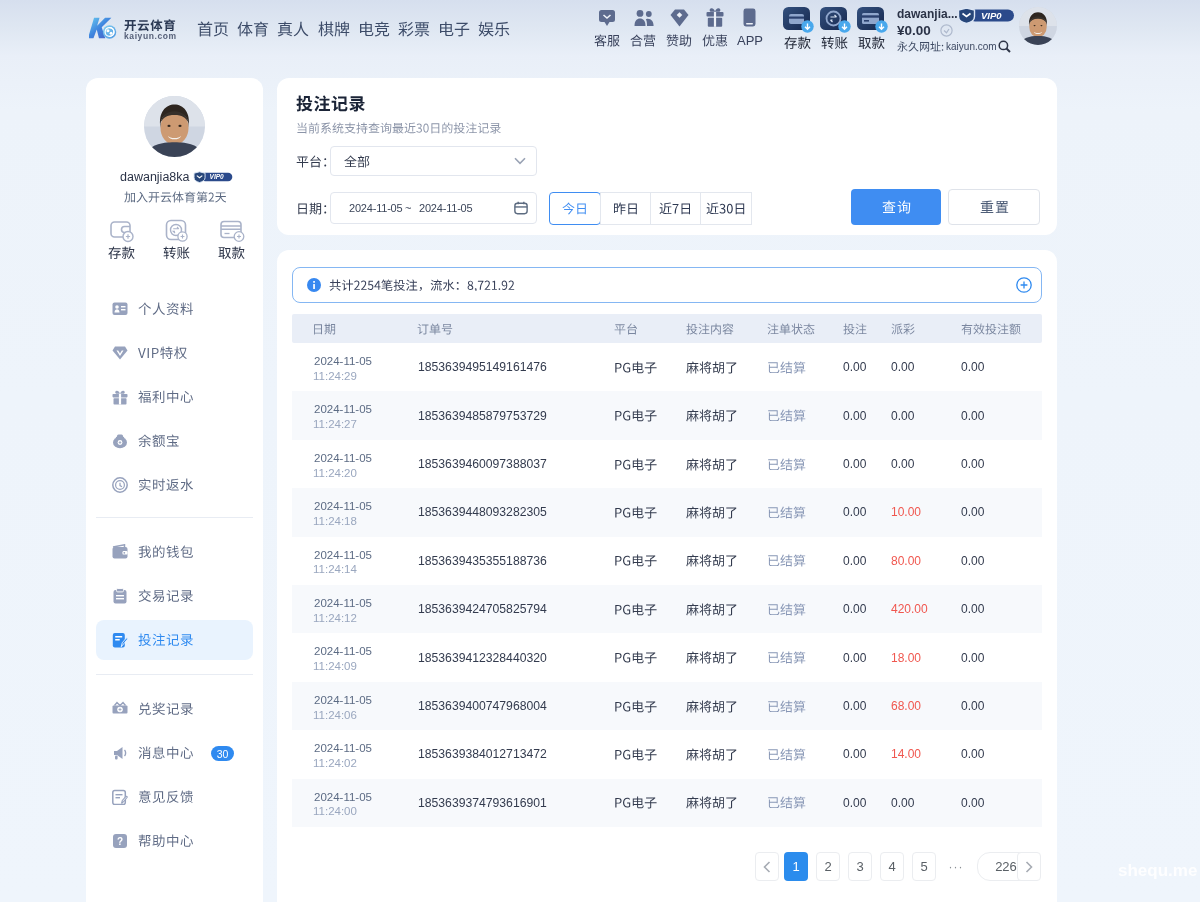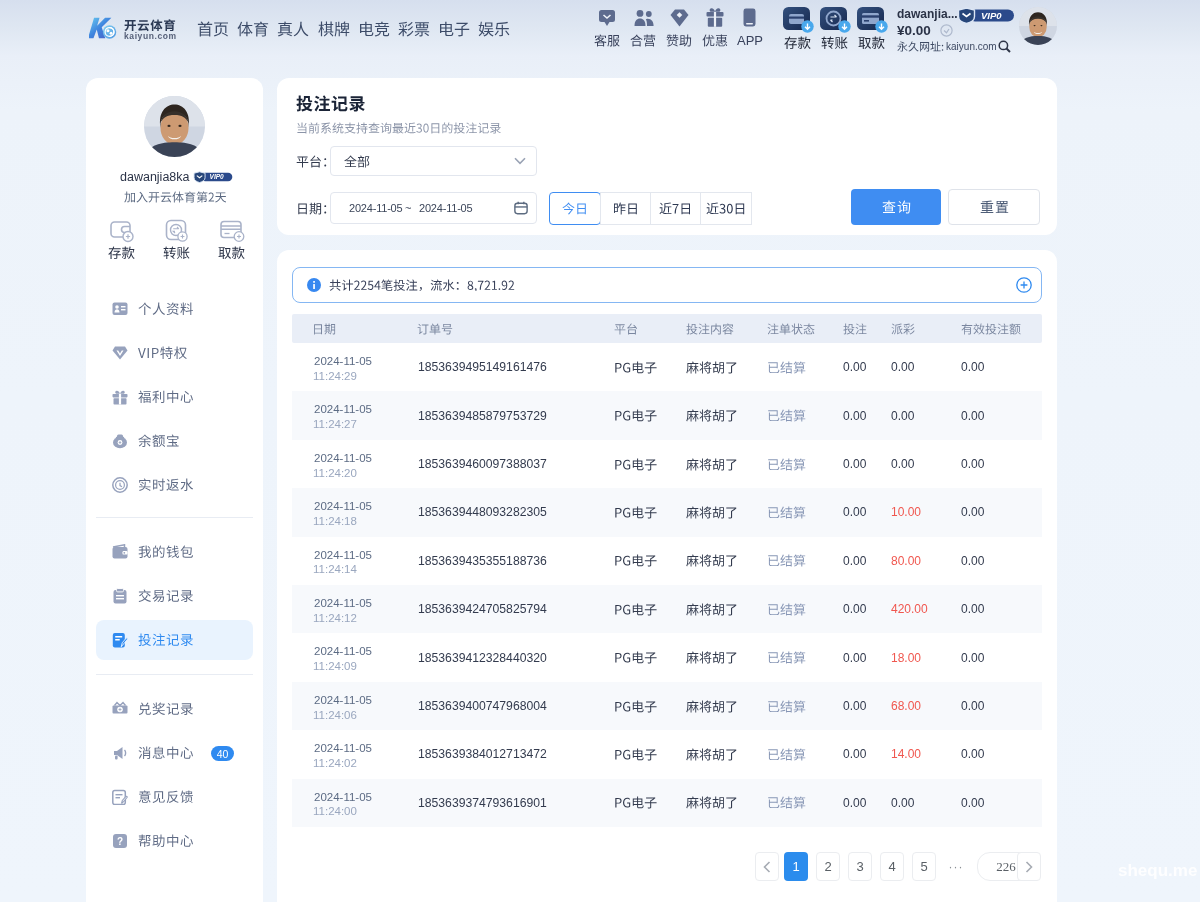--- a/index.html
+++ b/index.html
@@ -328,21 +328,21 @@
 <svg class="zh" style="position:absolute;left:138.0px;top:790.2px" width="55.5" height="13.5" viewBox="0 0 55.5 13.5">
     <path fill="#5f6b85" d="M4 9.9V11.6C4 12.6 4.4 12.8 5.8 12.8C6 12.8 8 12.8 8.3 12.8C9.4 12.8 9.7 12.5 9.8 11C9.6 10.9 9.2 10.8 8.9 10.6C8.9 11.8 8.8 12 8.2 12C7.8 12 6.1 12 5.8 12C5.1 12 5 11.9 5 11.6V9.9ZM10 10C10.7 10.7 11.4 11.7 11.7 12.4L12.6 12C12.3 11.3 11.5 10.3 10.8 9.6ZM2.4 9.8C2.1 10.5 1.5 11.5 0.8 12.1L1.7 12.6C2.3 12 2.9 10.9 3.3 10.1ZM3.5 7.5H10V8.5H3.5ZM3.5 5.9H10V6.8H3.5ZM2.6 5.2V9.2H6L5.5 9.6C6.3 10 7.2 10.7 7.6 11.1L8.2 10.5C7.8 10.1 7 9.5 6.3 9.2H11V5.2ZM4.6 2.4H8.9C8.8 2.8 8.5 3.3 8.3 3.7H5.2C5.1 3.3 4.8 2.8 4.6 2.4ZM6 0.6C6.1 0.9 6.3 1.2 6.4 1.5H1.6V2.4H4.4L3.6 2.6C3.8 2.9 4 3.3 4.1 3.7H1V4.5H12.6V3.7H9.3C9.5 3.4 9.8 3 10 2.5L9.2 2.4H11.9V1.5H7.6C7.4 1.2 7.2 0.7 7 0.4Z M21 7.9V11.2C21 12.3 21.4 12.6 22.7 12.6C23 12.6 24.8 12.6 25.1 12.6C26.4 12.6 26.6 12.1 26.8 10C26.5 9.9 26.1 9.8 25.9 9.6C25.8 11.4 25.7 11.7 25 11.7C24.6 11.7 23.1 11.7 22.8 11.7C22.1 11.7 22 11.6 22 11.2V7.9ZM20.1 3.6C20 8.4 19.8 10.9 14.6 12.1C14.8 12.3 15.1 12.7 15.2 13C20.7 11.6 21 8.7 21.2 3.6ZM16.4 1.3V9H17.5V2.3H24V9H25.1V1.3Z M38.9 0.7C36.9 1.2 33.3 1.6 30.3 1.7V5.3C30.3 7.4 30.2 10.3 28.7 12.4C29 12.5 29.4 12.8 29.6 13C31 10.9 31.3 7.9 31.3 5.6H32.2C32.8 7.4 33.7 8.9 34.9 10.1C33.7 11 32.3 11.6 30.9 12C31.1 12.2 31.3 12.6 31.5 12.9C33 12.4 34.5 11.7 35.7 10.8C36.9 11.7 38.3 12.4 40 12.8C40.1 12.6 40.4 12.1 40.6 11.9C39 11.6 37.6 11 36.5 10.1C37.8 8.8 38.9 7.1 39.5 4.9L38.8 4.6L38.6 4.7H31.3V2.6C34.3 2.4 37.5 2.1 39.7 1.5ZM38.2 5.6C37.6 7.2 36.8 8.4 35.7 9.4C34.6 8.4 33.8 7.1 33.3 5.6Z M47.6 6.5V10.7H48.6V7.3H52.9V10.7H53.9V6.5ZM51.1 11.3C52.2 11.8 53.5 12.5 54.1 13L54.6 12.3C53.9 11.7 52.6 11.1 51.5 10.7ZM50.3 8V9.3C50.3 10.4 49.7 11.5 46.7 12.2C46.9 12.4 47.2 12.8 47.3 13C50.5 12.2 51.2 10.7 51.2 9.3V8ZM44 0.6C43.7 2.6 43.2 4.5 42.4 5.8C42.6 5.9 43 6.3 43.1 6.4C43.6 5.6 44 4.6 44.3 3.5H46.1C45.9 4.2 45.6 4.9 45.3 5.4L46.1 5.6C46.5 4.9 46.9 3.8 47.3 2.8L46.6 2.6L46.4 2.6H44.6C44.7 2 44.8 1.4 45 0.7ZM44 12.9C44.2 12.6 44.6 12.3 46.9 10.5C46.8 10.3 46.7 10 46.6 9.7L45.2 10.8V5.4H44.2V10.8C44.2 11.5 43.7 12 43.5 12.2C43.6 12.3 43.9 12.7 44 12.9ZM47.7 1.4V4H50.4V4.9H47V5.7H55V4.9H51.3V4H54.1V1.4H51.3V0.6H50.4V1.4ZM48.5 2.2H50.4V3.3H48.5ZM51.3 2.2H53.2V3.3H51.3Z"></path>
   </svg>
 <svg style="position:absolute;left:112px;top:833px" width="16" height="16" viewBox="0 0 16 16">
     <rect x="1" y="1" width="14" height="14" rx="3" fill="#97a2bd"></rect>
     <text x="8" y="12" font-family="Liberation Sans" font-size="10" font-weight="700" fill="#fff" text-anchor="middle">?</text>
   </svg>
 <svg class="zh" style="position:absolute;left:138.0px;top:834.2px" width="55.5" height="13.5" viewBox="0 0 55.5 13.5">
     <path fill="#5f6b85" d="M3.7 0.5V1.6H0.9V2.4H3.7V3.4H1.2V4.2H3.7V4.5C3.7 4.8 3.7 5 3.6 5.3H0.7V6.1H3.2C2.8 6.7 2.1 7.3 0.9 7.7C1.2 7.9 1.5 8.2 1.6 8.4C3.1 7.8 3.9 6.9 4.3 6.1H7.3V5.3H4.6C4.7 5 4.7 4.8 4.7 4.5V4.2H6.9V3.4H4.7V2.4H7.2V1.6H4.7V0.5ZM7.9 1.1V7.8H8.9V2H11.2C10.8 2.6 10.4 3.2 9.9 3.8C11.1 4.5 11.5 5.1 11.5 5.6C11.5 5.9 11.4 6.1 11.2 6.2C11 6.2 10.8 6.3 10.6 6.3C10.2 6.3 9.8 6.3 9.2 6.2C9.3 6.5 9.5 6.8 9.5 7.1C10 7.1 10.6 7.1 11.1 7.1C11.3 7.1 11.7 7 11.9 6.9C12.3 6.6 12.6 6.3 12.5 5.7C12.5 5 12.2 4.4 11 3.7C11.6 3 12.2 2.2 12.7 1.5L12 1.1L11.8 1.1ZM2 8.3V12.2H3.1V9.3H6.2V12.9H7.2V9.3H10.7V11.1C10.7 11.3 10.6 11.3 10.4 11.3C10.2 11.3 9.4 11.3 8.5 11.3C8.6 11.6 8.8 11.9 8.8 12.2C10 12.2 10.7 12.2 11.1 12.1C11.6 11.9 11.7 11.6 11.7 11.1V8.3H7.2V7.3H6.2V8.3Z M22.5 0.5C22.5 1.6 22.5 2.6 22.5 3.6H20.3V4.6H22.5C22.3 7.8 21.6 10.6 19 12.2C19.3 12.4 19.6 12.7 19.8 13C22.5 11.2 23.2 8.1 23.4 4.6H25.6C25.4 9.5 25.3 11.3 24.9 11.7C24.8 11.9 24.7 11.9 24.4 11.9C24.2 11.9 23.4 11.9 22.7 11.9C22.9 12.1 23 12.6 23 12.8C23.7 12.9 24.4 12.9 24.9 12.9C25.3 12.8 25.6 12.7 25.8 12.3C26.3 11.7 26.4 9.8 26.5 4.1C26.5 4 26.5 3.6 26.5 3.6H23.5C23.5 2.6 23.5 1.6 23.5 0.5ZM14.5 10.6 14.6 11.6C16.3 11.3 18.5 10.7 20.7 10.2L20.6 9.3L19.8 9.5V1.2H15.4V10.4ZM16.3 10.2V7.9H18.9V9.7ZM16.3 5H18.9V7H16.3ZM16.3 4.1V2.1H18.9V4.1Z M34.2 0.5V3H29.3V9.4H30.3V8.5H34.2V12.9H35.2V8.5H39.1V9.3H40.2V3H35.2V0.5ZM30.3 7.5V3.9H34.2V7.5ZM39.1 7.5H35.2V3.9H39.1Z M46 4.3V11C46 12.3 46.4 12.7 47.9 12.7C48.2 12.7 50.3 12.7 50.6 12.7C52.1 12.7 52.4 12 52.6 9.4C52.3 9.3 51.9 9.1 51.6 8.9C51.5 11.3 51.4 11.8 50.6 11.8C50.1 11.8 48.3 11.8 48 11.8C47.2 11.8 47 11.6 47 11V4.3ZM43.8 5.3C43.6 6.9 43.2 9 42.6 10.4L43.6 10.9C44.2 9.4 44.6 7.1 44.8 5.5ZM52.3 5.3C53 6.9 53.8 9.1 54 10.5L55 10.1C54.8 8.7 54 6.6 53.2 5ZM46.6 1.7C47.9 2.6 49.5 3.9 50.2 4.8L51 4C50.2 3.1 48.6 1.9 47.3 1Z"></path>
   </svg>
-<div style="position:absolute;left:211px;top:746px;width:23px;height:15px;background:#2f8af0;border-radius:8px;color:#fff;font-size:10.5px;display:flex;align-items:center;justify-content:center;font-family:'Liberation Sans',sans-serif">40</div>
+<div style="position:absolute;left:211px;top:746px;width:23px;height:15px;background:#2f8af0;border-radius:8px;color:#fff;font-size:10.5px;display:flex;align-items:center;justify-content:center;font-family:'Liberation Sans',sans-serif">30</div>
 <div class="card" style="left:277px;top:78px;width:780px;height:157px"></div>
 <svg class="zh" style="position:absolute;left:296.0px;top:95.0px" width="69.5" height="17" viewBox="0 0 69.5 17">
     <path fill="#1b2437" d="M2.7 0.5V3.8H0.7V5.6H2.7V8.6C1.9 8.8 1.1 9 0.4 9.1L1 11.1L2.7 10.7V14.2C2.7 14.4 2.6 14.5 2.4 14.5C2.2 14.5 1.4 14.5 0.8 14.5C1 15 1.3 15.8 1.3 16.4C2.5 16.4 3.4 16.3 3.9 16C4.5 15.7 4.7 15.2 4.7 14.2V10.1L6.2 9.7L5.9 7.9L4.7 8.2V5.6H6.5V3.8H4.7V0.5ZM7.9 1.1V2.9C7.9 4.1 7.7 5.3 5.6 6.2C6 6.5 6.7 7.3 7 7.7C9.3 6.6 9.8 4.7 9.8 3H12V4.8C12 6.5 12.3 7.2 14 7.2C14.3 7.2 14.9 7.2 15.1 7.2C15.5 7.2 16 7.2 16.2 7.1C16.2 6.6 16.1 5.9 16.1 5.4C15.8 5.4 15.4 5.5 15.1 5.5C14.9 5.5 14.4 5.5 14.2 5.5C13.9 5.5 13.9 5.3 13.9 4.8V1.1ZM12.8 9.8C12.3 10.7 11.6 11.5 10.8 12.2C10 11.5 9.3 10.7 8.7 9.8ZM6.4 7.9V9.8H7.4L6.8 10C7.4 11.3 8.2 12.4 9.1 13.3C8 13.9 6.6 14.4 5.2 14.6C5.5 15.1 6 15.9 6.2 16.5C7.9 16.1 9.5 15.5 10.8 14.7C12.1 15.5 13.5 16.1 15.2 16.5C15.5 15.9 16.1 15.1 16.5 14.6C15 14.3 13.7 13.9 12.6 13.3C13.9 12.1 14.9 10.5 15.5 8.4L14.2 7.8L13.8 7.9Z M19 2.2C20.1 2.7 21.5 3.6 22.2 4.1L23.4 2.4C22.7 1.9 21.2 1.2 20.2 0.7ZM18.1 7C19.1 7.5 20.6 8.3 21.3 8.8L22.4 7.1C21.7 6.6 20.2 5.9 19.2 5.4ZM18.6 15 20.3 16.4C21.3 14.7 22.4 12.8 23.3 11L21.8 9.6C20.8 11.6 19.5 13.7 18.6 15ZM26.8 1.1C27.3 1.9 27.7 3 28 3.7H23.4V5.6H27.5V8.6H24.1V10.6H27.5V14H22.9V16H34V14H29.7V10.6H32.9V8.6H29.7V5.6H33.5V3.7H28.4L30 3.1C29.8 2.4 29.2 1.3 28.7 0.4Z M36.7 2C37.7 2.9 39 4.2 39.5 5L41 3.5C40.4 2.8 39 1.6 38.1 0.8ZM35.6 5.7V7.7H38.1V12.9C38.1 13.8 37.6 14.5 37.3 14.8C37.6 15.1 38.1 15.9 38.3 16.3C38.6 15.9 39.2 15.5 42.1 13.3C41.9 12.9 41.6 12.1 41.5 11.5L40.2 12.5V5.7ZM42 1.6V3.6H48.4V7.1H42.4V13.4C42.4 15.6 43.1 16.2 45.4 16.2C45.8 16.2 48.1 16.2 48.6 16.2C50.7 16.2 51.3 15.4 51.5 12.4C50.9 12.3 50.1 11.9 49.6 11.6C49.5 13.9 49.3 14.2 48.4 14.2C47.9 14.2 46 14.2 45.6 14.2C44.6 14.2 44.5 14.1 44.5 13.4V9H48.4V9.9H50.5V1.6Z M54.5 9.9C55.5 10.6 56.9 11.5 57.5 12.1L59 10.7C58.3 10.1 56.9 9.2 55.8 8.7ZM54.6 1.3V3.2H64.5L64.5 4.1H55.1V5.9H64.3L64.3 6.9H53.5V8.6H59.9V11.3C57.5 12.2 55 13.2 53.4 13.7L54.5 15.6C56.1 14.9 58 14.1 59.9 13.3V14.5C59.9 14.8 59.8 14.8 59.5 14.8C59.3 14.8 58.3 14.8 57.5 14.8C57.7 15.3 58 16 58.2 16.5C59.5 16.6 60.4 16.5 61.1 16.3C61.8 16 62 15.5 62 14.6V12.1C63.4 13.8 65.1 15.1 67.4 15.9C67.7 15.3 68.3 14.5 68.8 14.1C67.2 13.7 65.8 13 64.6 12.1C65.6 11.5 66.7 10.6 67.7 9.8L66 8.6H68.5V6.9H66.5C66.6 5.1 66.7 3.1 66.8 1.4L65.1 1.3L64.8 1.3ZM62 8.6H65.9C65.2 9.3 64.2 10.2 63.3 10.8C62.8 10.3 62.3 9.7 62 9Z"></path>
   </svg>
 <svg class="zh" style="position:absolute;left:296.0px;top:122.0px" width="205.3" height="12" viewBox="0 0 205.3 12">
     <path fill="#8b94a8" d="M1.5 1.3C2.1 2.2 2.7 3.3 3 4.1L3.9 3.7C3.6 3 2.9 1.8 2.3 1ZM9.6 0.9C9.3 1.8 8.6 3.1 8.1 3.9L8.9 4.2C9.4 3.4 10.1 2.2 10.6 1.2ZM1.4 10.1V11H9.5V11.5H10.4V4.7H6.5V0.5H5.5V4.7H1.6V5.6H9.5V7.4H2V8.2H9.5V10.1Z M19.2 4.4V9.3H20.1V4.4ZM21.7 4V10.4C21.7 10.6 21.6 10.6 21.4 10.6C21.2 10.6 20.6 10.6 19.8 10.6C20 10.8 20.1 11.2 20.2 11.5C21.1 11.5 21.7 11.5 22.1 11.3C22.4 11.2 22.6 10.9 22.6 10.4V4ZM20.7 0.4C20.4 1 20 1.8 19.5 2.4H15.9L16.5 2.2C16.3 1.7 15.8 1 15.3 0.5L14.5 0.8C14.9 1.3 15.4 1.9 15.6 2.4H12.6V3.2H23.4V2.4H20.6C20.9 1.9 21.3 1.3 21.6 0.7ZM16.9 6.9V8.2H14.2V6.9ZM16.9 6.2H14.2V5.1H16.9ZM13.4 4.3V11.5H14.2V8.9H16.9V10.5C16.9 10.6 16.9 10.7 16.7 10.7C16.5 10.7 16 10.7 15.4 10.7C15.5 10.9 15.6 11.2 15.7 11.5C16.5 11.5 17 11.5 17.4 11.3C17.7 11.2 17.8 10.9 17.8 10.5V4.3Z M27.4 7.9C26.8 8.7 25.8 9.6 24.8 10.2C25.1 10.3 25.5 10.6 25.6 10.8C26.5 10.2 27.6 9.2 28.3 8.2ZM31.6 8.3C32.6 9 33.9 10.2 34.5 10.8L35.2 10.3C34.6 9.6 33.3 8.5 32.3 7.8ZM32 5.2C32.3 5.5 32.6 5.9 32.9 6.2L27.7 6.6C29.5 5.7 31.3 4.6 33.1 3.2L32.4 2.6C31.8 3.1 31.1 3.6 30.5 4L27.5 4.2C28.4 3.6 29.3 2.8 30.1 2C31.6 1.8 33.1 1.6 34.3 1.3L33.6 0.6C31.7 1.1 28.2 1.4 25.3 1.5C25.4 1.7 25.5 2.1 25.5 2.3C26.6 2.3 27.7 2.2 28.8 2.1C28 2.9 27.1 3.6 26.8 3.8C26.5 4.1 26.2 4.3 25.9 4.3C26 4.5 26.2 4.9 26.2 5.1C26.4 5 26.8 5 29.3 4.8C28.2 5.5 27.4 5.9 26.9 6.1C26.2 6.5 25.7 6.7 25.3 6.8C25.4 7 25.5 7.4 25.5 7.6C25.9 7.5 26.4 7.4 29.7 7.2V10.3C29.7 10.5 29.6 10.5 29.4 10.5C29.2 10.5 28.6 10.5 27.8 10.5C28 10.7 28.1 11.1 28.2 11.4C29.1 11.4 29.7 11.4 30.1 11.2C30.5 11.1 30.6 10.8 30.6 10.3V7.1L33.6 6.9C33.9 7.3 34.2 7.7 34.4 8L35.1 7.5C34.6 6.8 33.6 5.7 32.7 4.9Z M44.4 6.3V10.1C44.4 11 44.6 11.3 45.4 11.3C45.6 11.3 46.3 11.3 46.5 11.3C47.2 11.3 47.4 10.8 47.5 9.2C47.3 9.1 46.9 9 46.7 8.8C46.7 10.3 46.6 10.5 46.4 10.5C46.2 10.5 45.7 10.5 45.6 10.5C45.3 10.5 45.3 10.5 45.3 10.1V6.3ZM42.1 6.4C42 8.7 41.8 10 39.8 10.8C40 10.9 40.3 11.3 40.4 11.5C42.5 10.6 42.9 9 43 6.4ZM36.5 9.9 36.7 10.8C37.8 10.5 39.2 10 40.5 9.6L40.4 8.8C39 9.2 37.5 9.7 36.5 9.9ZM43.1 0.7C43.4 1.2 43.7 1.8 43.8 2.2H40.9V3H43C42.5 3.8 41.7 4.9 41.4 5.1C41.2 5.4 40.9 5.4 40.6 5.5C40.7 5.7 40.9 6.2 40.9 6.4C41.3 6.2 41.8 6.2 46.1 5.8C46.3 6.1 46.5 6.4 46.6 6.6L47.4 6.2C47 5.5 46.2 4.4 45.6 3.6L44.9 3.9C45.2 4.3 45.4 4.7 45.7 5.1L42.4 5.3C42.9 4.7 43.6 3.7 44.1 3H47.4V2.2H43.9L44.7 2C44.5 1.6 44.2 0.9 44 0.5ZM36.7 5.5C36.9 5.4 37.2 5.3 38.6 5.1C38.1 5.9 37.6 6.5 37.4 6.7C37 7.2 36.8 7.5 36.5 7.5C36.6 7.7 36.7 8.2 36.8 8.4C37 8.2 37.5 8.1 40.4 7.4C40.4 7.2 40.4 6.9 40.4 6.6L38.1 7.1C39.1 6 40 4.8 40.7 3.5L39.9 3C39.7 3.4 39.4 3.9 39.2 4.3L37.7 4.5C38.4 3.4 39.2 2.1 39.7 0.9L38.8 0.4C38.3 1.9 37.4 3.4 37.1 3.8C36.8 4.2 36.6 4.5 36.4 4.6C36.5 4.8 36.7 5.3 36.7 5.5Z M53.5 0.5V2.3H48.9V3.2H53.5V5.1H49.5V5.9H50.8L50.5 6C51.1 7.3 52 8.4 53.2 9.2C51.8 9.9 50.1 10.4 48.4 10.7C48.6 10.9 48.8 11.3 48.9 11.5C50.8 11.2 52.5 10.6 54 9.8C55.4 10.6 57 11.2 59 11.4C59.1 11.2 59.4 10.8 59.6 10.6C57.8 10.4 56.2 9.9 54.9 9.2C56.3 8.3 57.4 7 58.1 5.4L57.4 5L57.3 5.1H54.4V3.2H59.1V2.3H54.4V0.5ZM51.4 5.9H56.7C56.1 7.1 55.2 8 54 8.7C52.9 8 52 7.1 51.4 5.9Z M65.4 8.1C65.9 8.8 66.5 9.7 66.7 10.2L67.4 9.8C67.2 9.2 66.6 8.3 66.1 7.7ZM67.5 0.5V2H65V2.9H67.5V4.4H64.3V5.2H69.1V6.6H64.5V7.4H69.1V10.4C69.1 10.6 69 10.6 68.9 10.6C68.7 10.7 68.1 10.7 67.4 10.6C67.5 10.9 67.6 11.3 67.7 11.5C68.5 11.5 69.1 11.5 69.5 11.4C69.9 11.2 70 11 70 10.4V7.4H71.4V6.6H70V5.2H71.5V4.4H68.4V2.9H70.9V2H68.4V0.5ZM62.1 0.5V2.9H60.5V3.7H62.1V6.3C61.4 6.6 60.8 6.7 60.3 6.9L60.6 7.7L62.1 7.3V10.4C62.1 10.6 62 10.7 61.8 10.7C61.7 10.7 61.2 10.7 60.7 10.6C60.8 10.9 60.9 11.3 61 11.5C61.7 11.5 62.2 11.5 62.5 11.3C62.8 11.2 62.9 10.9 62.9 10.4V7L64.2 6.6L64.1 5.7L62.9 6.1V3.7H64.2V2.9H62.9V0.5Z M75.5 7.9H80.4V9H75.5ZM75.5 6.3H80.4V7.3H75.5ZM74.7 5.7V9.6H81.3V5.7ZM72.9 10.3V11.1H83.2V10.3ZM77.5 0.5V2H72.7V2.8H76.5C75.5 3.9 73.9 5 72.4 5.5C72.6 5.6 72.9 6 73 6.2C74.7 5.5 76.4 4.3 77.5 2.9V5.3H78.4V2.8C79.5 4.2 81.3 5.5 83 6.1C83.1 5.9 83.4 5.5 83.6 5.4C82.1 4.9 80.4 3.9 79.4 2.8H83.3V2H78.4V0.5Z M85.4 1.3C86 1.8 86.7 2.6 87 3.1L87.7 2.5C87.3 2 86.6 1.3 86 0.7ZM84.5 4.2V5.1H86.2V9.2C86.2 9.8 85.8 10.1 85.6 10.3C85.8 10.4 86 10.8 86.1 11C86.3 10.8 86.6 10.5 88.6 9C88.5 8.8 88.4 8.5 88.3 8.3L87.1 9.2V4.2ZM90.1 0.5C89.6 2 88.7 3.5 87.7 4.5C88 4.6 88.4 4.9 88.5 5.1C89 4.5 89.5 3.9 89.9 3.1H94.4C94.2 8.1 94 10 93.6 10.4C93.5 10.6 93.4 10.6 93.2 10.6C92.9 10.6 92.2 10.6 91.5 10.6C91.7 10.8 91.8 11.2 91.8 11.4C92.4 11.5 93.1 11.5 93.5 11.4C93.9 11.4 94.2 11.3 94.5 11C94.9 10.4 95.1 8.4 95.3 2.8C95.3 2.6 95.3 2.3 95.3 2.3H90.3C90.6 1.8 90.8 1.2 91 0.7ZM92.1 7.1V8.4H90V7.1ZM92.1 6.3H90V5H92.1ZM89.2 4.3V9.8H90V9.1H92.9V4.3Z M99 2.9H105V3.8H99ZM99 1.5H105V2.3H99ZM98.1 0.9V4.4H105.9V0.9ZM100.8 5.9V6.7H98.6V5.9ZM96.6 10 96.6 10.8 100.8 10.4V11.5H101.6V10.2L102.3 10.2V9.4L101.6 9.5V5.9H107.4V5.1H96.6V5.9H97.7V9.9ZM102.1 6.6V7.3H102.8L102.6 7.4C102.9 8.3 103.4 9.1 104.1 9.7C103.4 10.2 102.6 10.6 101.9 10.8C102 11 102.3 11.3 102.3 11.5C103.2 11.2 103.9 10.8 104.6 10.2C105.3 10.8 106.1 11.2 107 11.5C107.1 11.3 107.4 10.9 107.6 10.8C106.7 10.6 105.9 10.2 105.3 9.7C106 8.9 106.7 8 107 6.8L106.5 6.6L106.4 6.6ZM103.4 7.3H106C105.7 8.1 105.2 8.7 104.7 9.2C104.1 8.7 103.7 8.1 103.4 7.3ZM100.8 7.3V8.2H98.6V7.3ZM100.8 8.9V9.6L98.6 9.9V8.9Z M109 1.2C109.6 1.8 110.4 2.7 110.8 3.3L111.5 2.8C111.1 2.2 110.3 1.3 109.7 0.7ZM118.4 0.5C117.2 0.9 114.9 1.1 113 1.2V3.9C113 5.4 112.9 7.6 111.8 9.1C112 9.2 112.4 9.5 112.6 9.7C113.5 8.3 113.8 6.4 113.9 4.9H116.3V9.6H117.2V4.9H119.4V4H113.9V3.9V1.9C115.7 1.8 117.8 1.6 119.1 1.2ZM111.1 4.8H108.6V5.7H110.3V9.1C109.7 9.3 109.1 9.8 108.5 10.5L109.1 11.3C109.7 10.5 110.3 9.8 110.7 9.8C110.9 9.8 111.3 10.2 111.8 10.5C112.7 11 113.7 11.2 115.2 11.2C116.3 11.2 118.5 11.1 119.3 11C119.3 10.8 119.5 10.3 119.6 10.1C118.4 10.2 116.6 10.3 115.2 10.3C113.8 10.3 112.8 10.2 112 9.7C111.6 9.5 111.4 9.3 111.1 9.1Z M123.2 10.7C124.7 10.7 126 9.8 126 8.2C126 7 125.2 6.2 124.1 6V5.9C125.1 5.6 125.7 4.9 125.7 3.8C125.7 2.4 124.6 1.6 123.1 1.6C122.1 1.6 121.3 2.1 120.7 2.7L121.3 3.3C121.8 2.8 122.4 2.5 123.1 2.5C124 2.5 124.6 3 124.6 3.9C124.6 4.8 124 5.6 122.1 5.6V6.4C124.2 6.4 124.9 7.1 124.9 8.2C124.9 9.2 124.1 9.8 123.1 9.8C122.1 9.8 121.4 9.3 120.9 8.8L120.3 9.5C120.9 10.1 121.8 10.7 123.2 10.7Z M130 10.7C131.7 10.7 132.7 9.2 132.7 6.1C132.7 3.1 131.7 1.6 130 1.6C128.3 1.6 127.3 3.1 127.3 6.1C127.3 9.2 128.3 10.7 130 10.7ZM130 9.8C129 9.8 128.3 8.7 128.3 6.1C128.3 3.6 129 2.5 130 2.5C131 2.5 131.7 3.6 131.7 6.1C131.7 8.7 131 9.8 130 9.8Z M136.4 6.3H142.3V9.7H136.4ZM136.4 5.4V2.2H142.3V5.4ZM135.4 1.3V11.4H136.4V10.6H142.3V11.3H143.3V1.3Z M151.9 5.5C152.6 6.4 153.4 7.6 153.8 8.3L154.5 7.8C154.2 7.1 153.3 5.9 152.6 5.1ZM148.2 0.5C148.1 1 147.9 1.8 147.7 2.4H146.4V11.2H147.2V10.3H150.5V2.4H148.5C148.7 1.9 149 1.2 149.2 0.6ZM147.2 3.2H149.7V5.7H147.2ZM147.2 9.4V6.5H149.7V9.4ZM152.5 0.4C152.1 2.1 151.5 3.7 150.6 4.8C150.9 4.9 151.2 5.2 151.4 5.3C151.8 4.8 152.2 4 152.5 3.2H155.6C155.4 8 155.3 9.9 154.9 10.3C154.7 10.4 154.6 10.5 154.4 10.5C154.1 10.5 153.4 10.5 152.6 10.4C152.7 10.6 152.8 11 152.9 11.3C153.5 11.3 154.2 11.3 154.7 11.3C155.1 11.2 155.4 11.1 155.6 10.8C156.1 10.2 156.3 8.3 156.5 2.8C156.5 2.7 156.5 2.4 156.5 2.4H152.8C153 1.8 153.2 1.2 153.4 0.6Z M159.5 0.5V2.9H157.9V3.7H159.5V6.3C158.8 6.5 158.2 6.7 157.7 6.8L158 7.7L159.5 7.2V10.4C159.5 10.5 159.4 10.6 159.3 10.6C159.1 10.6 158.6 10.6 158 10.6C158.2 10.8 158.3 11.2 158.3 11.4C159.1 11.4 159.6 11.4 160 11.3C160.3 11.1 160.4 10.9 160.4 10.4V7L161.6 6.6L161.5 5.8L160.4 6.1V3.7H161.9V2.9H160.4V0.5ZM163 0.9V2.2C163 3.1 162.8 4.1 161.4 4.8C161.6 5 161.9 5.3 162 5.5C163.5 4.6 163.8 3.3 163.8 2.3V1.8H165.9V3.7C165.9 4.6 166.1 4.9 167 4.9C167.1 4.9 167.8 4.9 168 4.9C168.2 4.9 168.5 4.9 168.6 4.9C168.6 4.7 168.6 4.3 168.6 4.1C168.4 4.1 168.1 4.2 168 4.2C167.8 4.2 167.2 4.2 167 4.2C166.8 4.2 166.8 4 166.8 3.7V0.9ZM166.8 6.6C166.3 7.5 165.7 8.3 164.9 8.9C164.1 8.3 163.5 7.5 163.1 6.6ZM161.8 5.8V6.6H162.3L162.2 6.7C162.6 7.8 163.3 8.7 164.1 9.4C163.2 10.1 162 10.5 160.9 10.7C161.1 10.9 161.3 11.3 161.3 11.5C162.6 11.2 163.8 10.7 164.9 10C165.8 10.7 167 11.2 168.3 11.5C168.4 11.3 168.6 10.9 168.8 10.7C167.6 10.5 166.5 10 165.6 9.5C166.7 8.6 167.5 7.5 168 6L167.4 5.7L167.2 5.8Z M170.4 1.3C171.2 1.6 172.2 2.2 172.7 2.6L173.2 1.9C172.7 1.5 171.7 1 171 0.6ZM169.8 4.6C170.6 5 171.6 5.5 172 5.9L172.5 5.1C172 4.8 171 4.2 170.3 3.9ZM170.2 10.8 170.9 11.4C171.6 10.3 172.5 8.8 173.1 7.5L172.5 6.9C171.8 8.3 170.8 9.9 170.2 10.8ZM175.9 0.7C176.3 1.4 176.7 2.2 176.9 2.7L177.8 2.4C177.6 1.8 177.1 1 176.7 0.4ZM173.3 2.8V3.6H176.5V6.3H173.8V7.2H176.5V10.3H172.9V11.1H180.9V10.3H177.4V7.2H180.1V6.3H177.4V3.6H180.6V2.8Z M182.8 1.3C183.5 1.9 184.3 2.7 184.7 3.3L185.3 2.6C184.9 2.1 184.1 1.3 183.4 0.8ZM183.7 11.3V11.3C183.9 11.1 184.2 10.8 186.2 9.4C186.1 9.2 186 8.8 185.9 8.6L184.7 9.5V4.2H181.9V5.1H183.8V9.4C183.8 10 183.4 10.4 183.2 10.6C183.4 10.8 183.6 11.1 183.7 11.3ZM186.3 1.3V2.2H191.1V5.3H186.6V9.9C186.6 11.1 187 11.3 188.4 11.3C188.7 11.3 190.8 11.3 191.1 11.3C192.4 11.3 192.7 10.8 192.9 8.8C192.6 8.8 192.2 8.6 192 8.5C191.9 10.2 191.8 10.5 191.1 10.5C190.6 10.5 188.8 10.5 188.4 10.5C187.6 10.5 187.5 10.4 187.5 9.9V6.1H191.1V6.7H192V1.3Z M194.9 6.8C195.7 7.2 196.7 7.9 197.1 8.3L197.7 7.7C197.3 7.2 196.3 6.6 195.5 6.2ZM194.9 1.2V2H202.2L202.2 3.1H195.3V3.9H202.1L202 5H194.1V5.8H198.9V8C197.1 8.7 195.3 9.5 194.1 9.9L194.6 10.7C195.8 10.2 197.4 9.5 198.9 8.9V10.5C198.9 10.7 198.8 10.8 198.6 10.8C198.4 10.8 197.7 10.8 197 10.8C197.1 11 197.3 11.3 197.3 11.5C198.3 11.5 198.9 11.5 199.3 11.4C199.6 11.3 199.8 11.1 199.8 10.5V7.7C200.8 9.3 202.3 10.5 204.2 11C204.3 10.8 204.6 10.5 204.8 10.3C203.5 9.9 202.3 9.3 201.4 8.4C202.2 8 203.1 7.3 203.8 6.7L203 6.1C202.5 6.7 201.6 7.4 200.9 7.9C200.4 7.4 200.1 6.8 199.8 6.2V5.8H204.6V5H203C203.1 3.8 203.2 2.3 203.2 1.2L202.5 1.1L202.3 1.2Z"></path>
   </svg>
 <svg class="zh" style="position:absolute;left:296.0px;top:154.5px" width="39.0" height="13" viewBox="0 0 39.0 13">
     <path fill="#333b4e" d="M2.3 3.2C2.8 4.2 3.3 5.5 3.5 6.3L4.4 5.9C4.2 5.2 3.7 3.9 3.1 3ZM9.8 2.9C9.5 3.9 8.9 5.2 8.4 6L9.2 6.3C9.8 5.5 10.4 4.3 10.8 3.2ZM0.7 6.9V7.9H6V12.5H7V7.9H12.3V6.9H7V2.4H11.6V1.4H1.4V2.4H6V6.9Z M15.3 7V12.5H16.3V11.8H22.6V12.4H23.7V7ZM16.3 10.8V7.9H22.6V10.8ZM14.6 5.9C15.1 5.7 15.9 5.7 23.4 5.3C23.7 5.7 24 6.1 24.2 6.4L25 5.8C24.3 4.7 22.8 3.1 21.6 2L20.8 2.5C21.4 3.1 22.1 3.8 22.7 4.4L16 4.7C17.2 3.7 18.3 2.3 19.4 0.9L18.4 0.5C17.4 2.1 15.8 3.7 15.4 4.2C14.9 4.6 14.6 4.9 14.3 4.9C14.4 5.2 14.6 5.7 14.6 5.9Z M29.2 5.1C29.8 5.1 30.2 4.7 30.2 4.2C30.2 3.6 29.8 3.2 29.2 3.2C28.7 3.2 28.3 3.6 28.3 4.2C28.3 4.7 28.7 5.1 29.2 5.1ZM29.2 11.5C29.8 11.5 30.2 11.1 30.2 10.5C30.2 9.9 29.8 9.5 29.2 9.5C28.7 9.5 28.3 9.9 28.3 10.5C28.3 11.1 28.7 11.5 29.2 11.5Z"></path>
   </svg>
@@ -602,18 +602,18 @@
     </svg>
   </div>
 <div style="position:absolute;left:784px;top:852px;width:24px;height:29px;background:#2b8ced;border-radius:4px;display:flex;align-items:center;justify-content:center;color:#fff;font-size:13px;font-family:'Liberation Sans',sans-serif">1</div>
 <div style="position:absolute;left:816px;top:852px;width:24px;height:29px;border:1px solid #ebedf0;background:#fff;border-radius:4px;display:flex;align-items:center;justify-content:center;color:#5a6066;font-size:13px;font-family:'Liberation Sans',sans-serif">2</div>
 <div style="position:absolute;left:848px;top:852px;width:24px;height:29px;border:1px solid #ebedf0;background:#fff;border-radius:4px;display:flex;align-items:center;justify-content:center;color:#5a6066;font-size:13px;font-family:'Liberation Sans',sans-serif">3</div>
 <div style="position:absolute;left:880px;top:852px;width:24px;height:29px;border:1px solid #ebedf0;background:#fff;border-radius:4px;display:flex;align-items:center;justify-content:center;color:#5a6066;font-size:13px;font-family:'Liberation Sans',sans-serif">4</div>
 <div style="position:absolute;left:912px;top:852px;width:24px;height:29px;border:1px solid #ebedf0;background:#fff;border-radius:4px;display:flex;align-items:center;justify-content:center;color:#5a6066;font-size:13px;font-family:'Liberation Sans',sans-serif">5</div>
 <div style="position:absolute;left:944px;top:852px;width:24px;height:29px;background:transparent;border-radius:4px;display:flex;align-items:center;justify-content:center;color:#5a6066;font-size:13px;font-family:'Liberation Sans',sans-serif">
     <span style="color:#8b9095;font-size:12px;letter-spacing:1px">···</span>
   </div>
-<div style="position:absolute;left:977px;top:852px;width:58px;height:29px;border:1px solid #ebedf0;background:#fff;border-radius:13px;display:flex;align-items:center;justify-content:center;color:#5a6066;font-size:13px;font-family:Liberation Serif, serif">226</div>
+<div style="position:absolute;left:977px;top:852px;width:58px;height:29px;border:1px solid #ebedf0;background:#fff;border-radius:13px;display:flex;align-items:center;justify-content:center;color:#5a6066;font-size:13px;font-family:Liberation Sans, sans-serif">226</div>
 <div style="position:absolute;left:1017px;top:852px;width:24px;height:29px;border:1px solid #ebedf0;background:#fff;border-radius:4px;display:flex;align-items:center;justify-content:center;color:#5a6066;font-size:13px;font-family:'Liberation Sans',sans-serif">
     <svg width="8" height="12" viewBox="0 0 8 12">
       <path d="M1.5 1 L6.5 6 L1.5 11" stroke="#a6abb3" stroke-width="1.6" fill="none"></path>
     </svg>
   </div>
 <div style="position:absolute;left:1118px;top:861px;font-family:'Liberation Sans',sans-serif;font-size:17px;font-weight:700;color:rgba(255,255,255,0.9)">shequ.me</div>
 </body></html>

